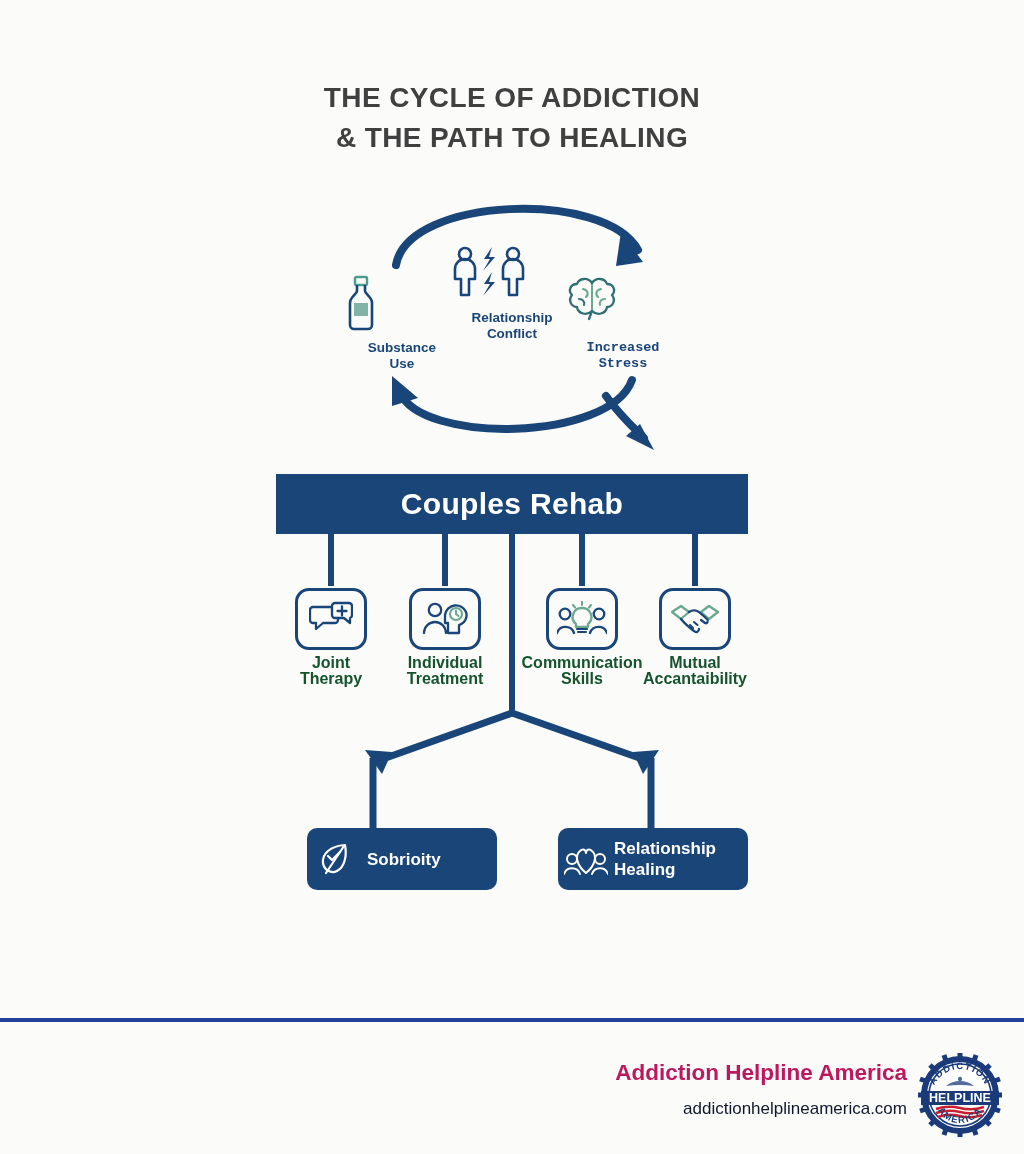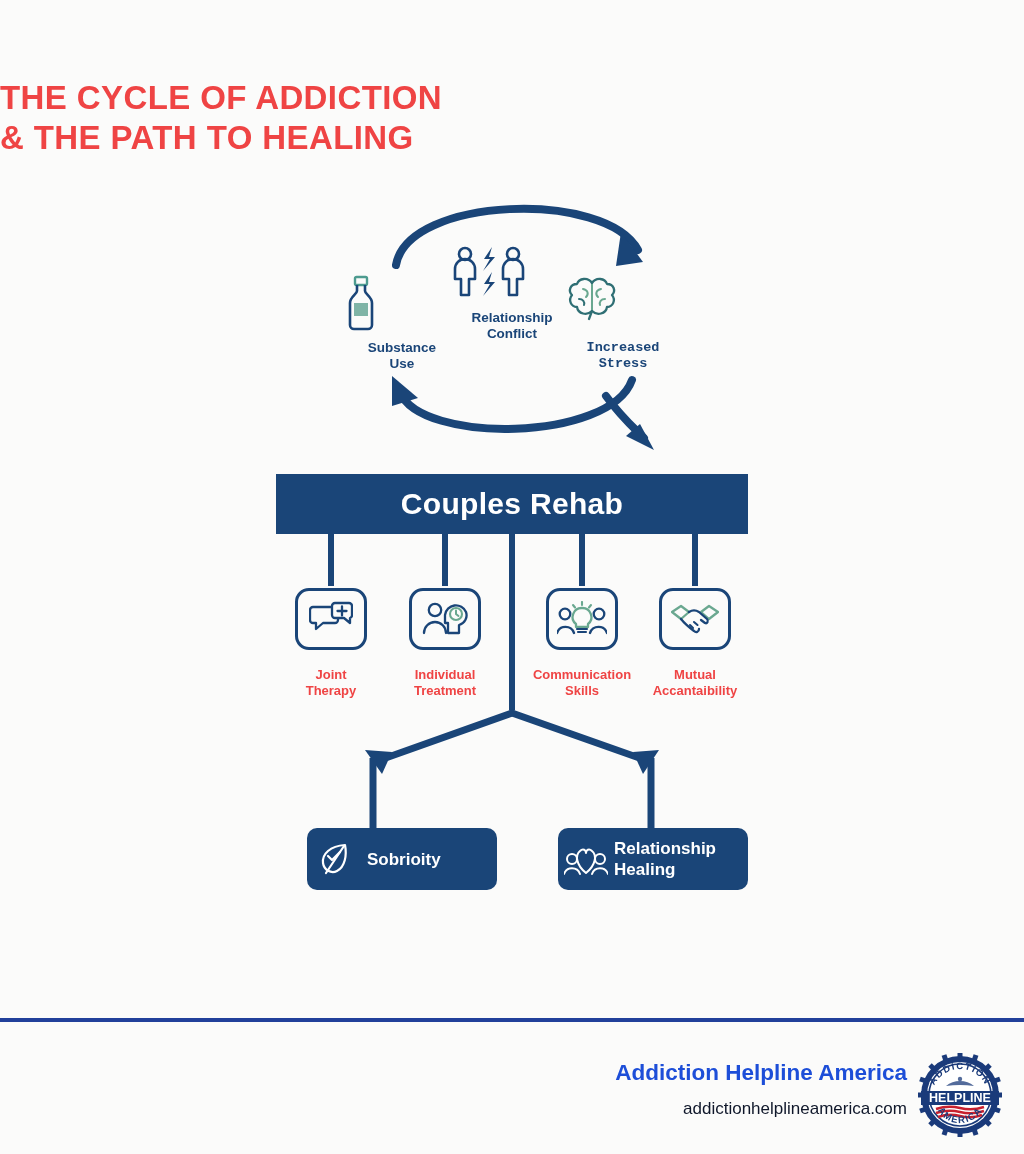--- a/index.html
+++ b/index.html
@@ -9,23 +9,24 @@
     font-family:"Liberation Sans", sans-serif;
     color:#17457a;
     position:relative;
     overflow:hidden;
   }
   .stage{position:absolute;inset:0;}
 
   
   .title{
     position:absolute;left:0;right:0;top:78px;
-    font-size:33px;font-weight:bold;
+    text-align:center;
+    font-size:28px;font-weight:bold;
     letter-spacing:.4px;line-height:40px;
-    color:#ef4444;
+    color:#404040;
   }
   .title .l2{display:block;}
 
   
   .cycle{position:absolute;left:0;top:170px;width:1024px;height:290px;}
   .cycle svg{position:absolute;left:0;top:0;}
 
   .cyc-node{position:absolute;text-align:center;}
   .cyc-icon{height:58px;display:flex;align-items:flex-end;justify-content:center;}
   .cyc-label{
@@ -52,22 +53,22 @@
   
   .services{position:absolute;left:0;top:588px;width:1024px;height:110px;}
   .svc{position:absolute;text-align:center;}
   .svc-box{
     width:66px;height:56px;margin:0 auto;
     border:3px solid #1a4578;border-radius:14px;
     display:flex;align-items:center;justify-content:center;
     background:#fbfbfa;
   }
   .svc-label{
-    margin-top:17px;font-size:13px;font-weight:bold;line-height:16px;
-    color:#ef4444;white-space:nowrap;
+    margin-top:5px;font-size:16px;font-weight:bold;line-height:16px;
+    color:#14532d;white-space:nowrap;
   }
   #svc-0{left:272px;width:118px;}
   #svc-1{left:386px;width:118px;}
   #svc-2{left:518px;width:128px;}
   #svc-3{left:633px;width:124px;}
 
   
   .split{position:absolute;left:0;top:690px;width:1024px;height:150px;}
 
   
@@ -84,21 +85,21 @@
   #outcome-0{left:276px;top:828px;width:190px;margin-left:31px;}
   #outcome-0 .outcome-text{margin-left:4px;}
   #outcome-1{left:558px;top:828px;width:190px;}
 
   
   .divider{position:absolute;left:0;top:1018px;width:1024px;height:4px;background:#21409a;}
   .footer{position:absolute;left:0;top:1055px;width:1024px;height:80px;}
   .brand{
     position:absolute;right:117px;top:4px;text-align:right;
   }
-  .brand-name{font-size:22.5px;font-weight:bold;color:#1d4ed8;line-height:27px;}
+  .brand-name{font-size:22.5px;font-weight:bold;color:#be185d;line-height:27px;}
   .brand-url{font-size:17px;color:#0f172a;line-height:22px;margin-top:12px;}
   .logo{position:absolute;right:20px;top:-4px;width:88px;height:88px;}
 </style>
 </head>
 <body>
 
 <div class="stage">
 
   <div class="title">
     <span>THE CYCLE OF ADDICTION</span>

